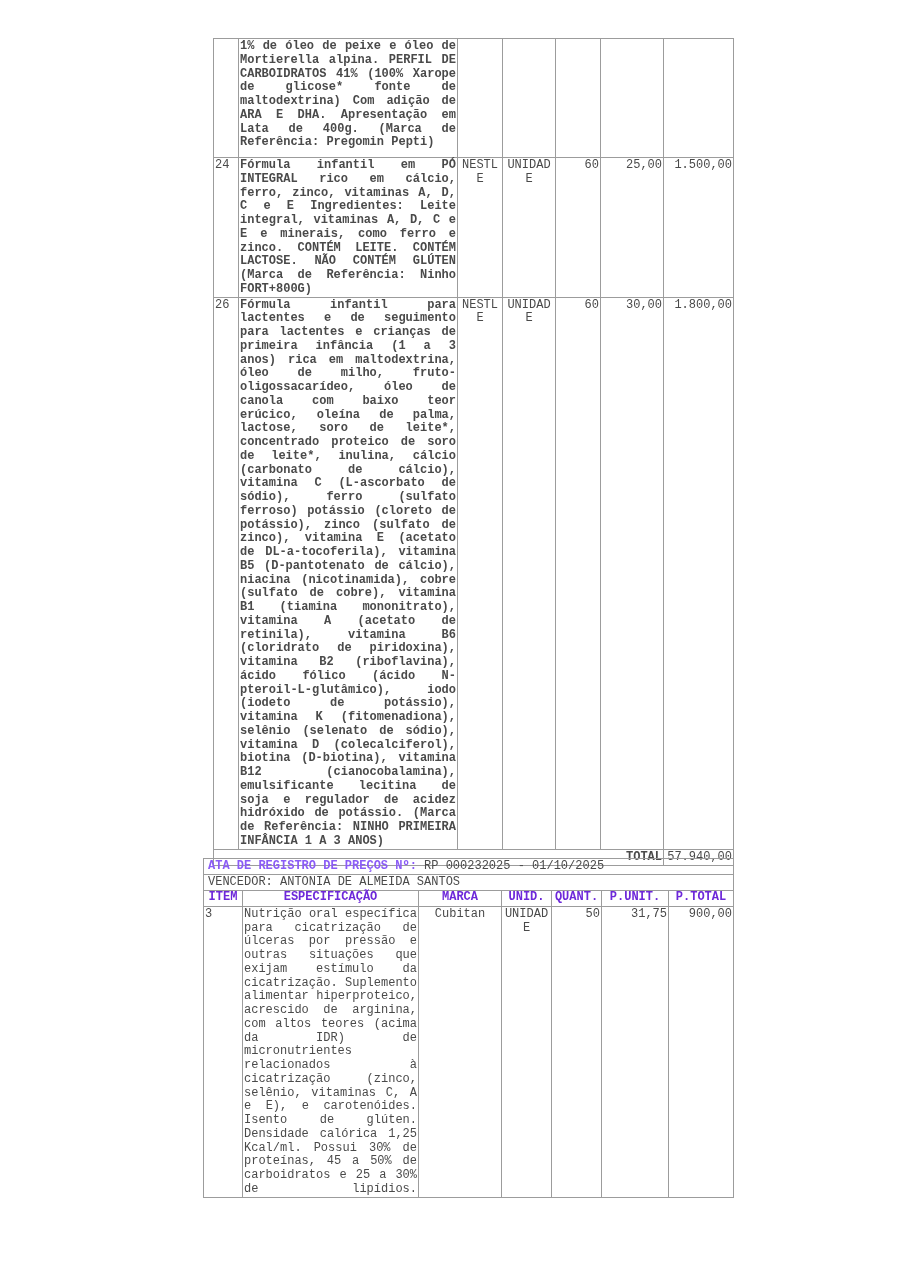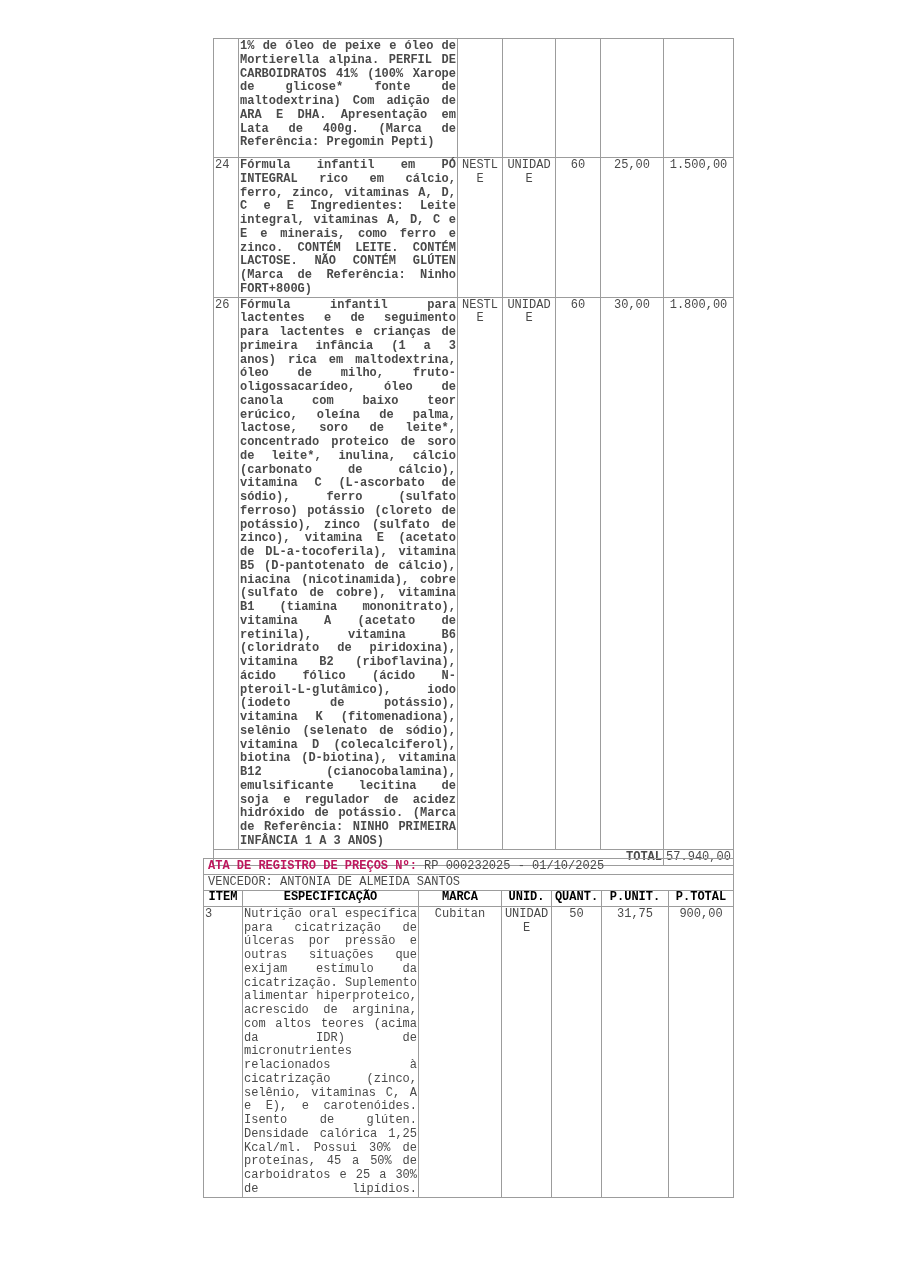--- a/index.html
+++ b/index.html
@@ -26,38 +26,38 @@
     color: #4a4a4a;
     padding: 1px 1px 0 1px;
     word-wrap: break-word;
   }
   .t1 { left: 213px; top: 38px; width: 520px; }
   .t2 { left: 203px; top: 858px; width: 530px; }
 
   .espec { text-align: justify; font-weight: bold; }
   .espec-cut { text-align: justify; text-align-last: justify; margin-left: 31px; }
   .c-item { text-align: left; }
-  .num { text-align: center; padding-right: 3px; margin-top: 16px; }
+  .num { text-align: right; padding-right: 3px; margin-top: 16px; }
   .left { text-align: center; }
 
   .total-label {
     text-align: right;
     font-weight: bold;
     color: #000000;
     padding-right: 2px;
   }
   .info-row td {
     text-align: left;
     white-space: nowrap;
     overflow: hidden;
     padding-left: 4px;
   }
-  .b { font-weight: bold; color: #be185d; }
+  .b { font-weight: bold; color: #8b5cf6; }
   .doc-table th {
-    color: #000000;
+    color: #6d28d9;
     font-weight: bold;
     text-align: center;
     vertical-align: middle;
     padding: 0 1px;
   }
 </style>
 </head>
 <body>
 
 <div>

